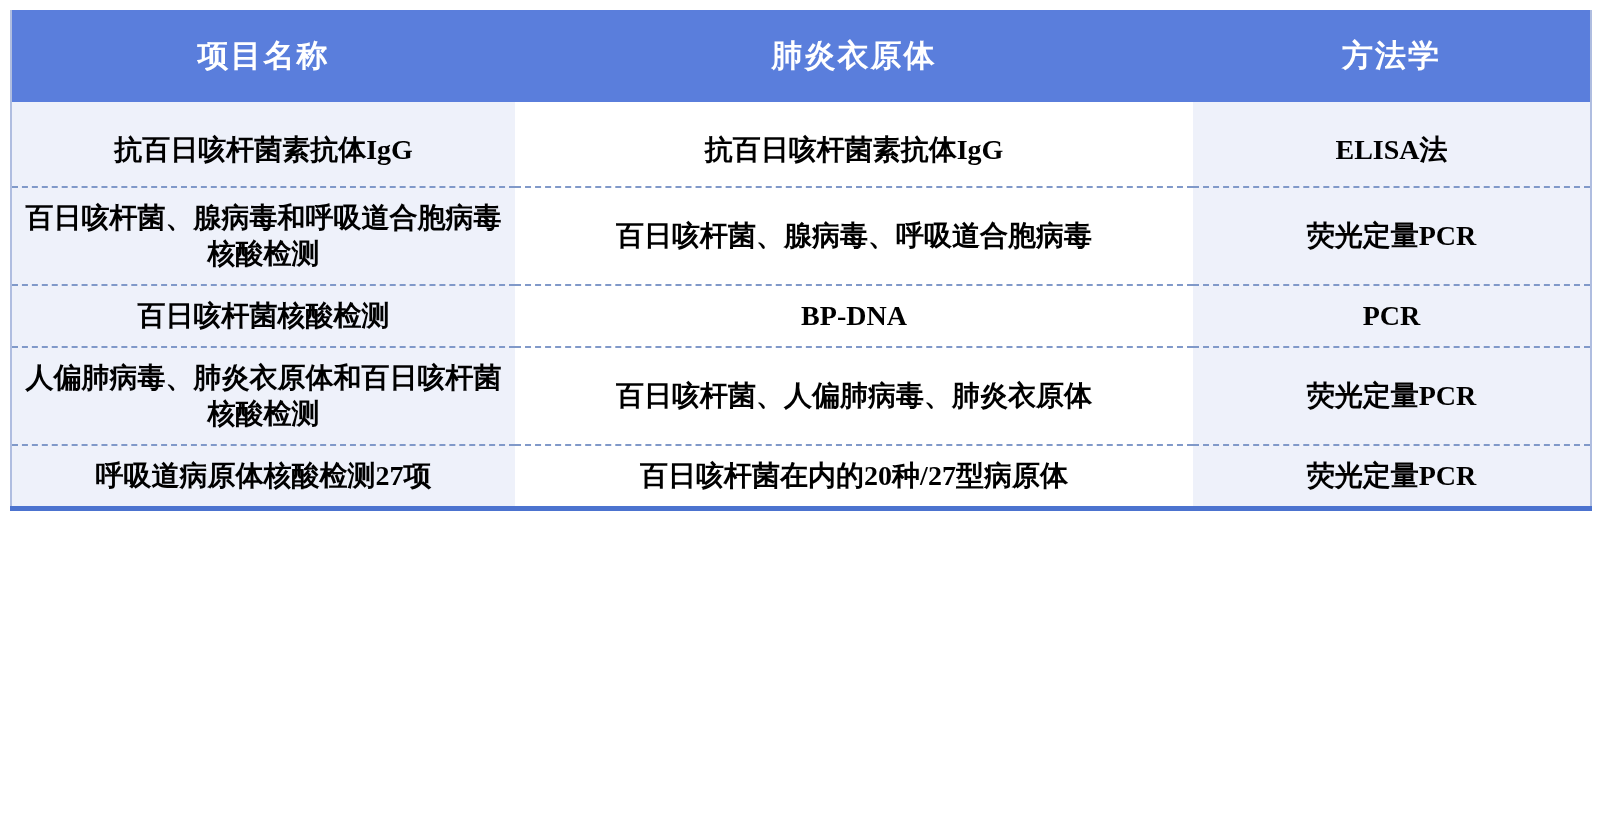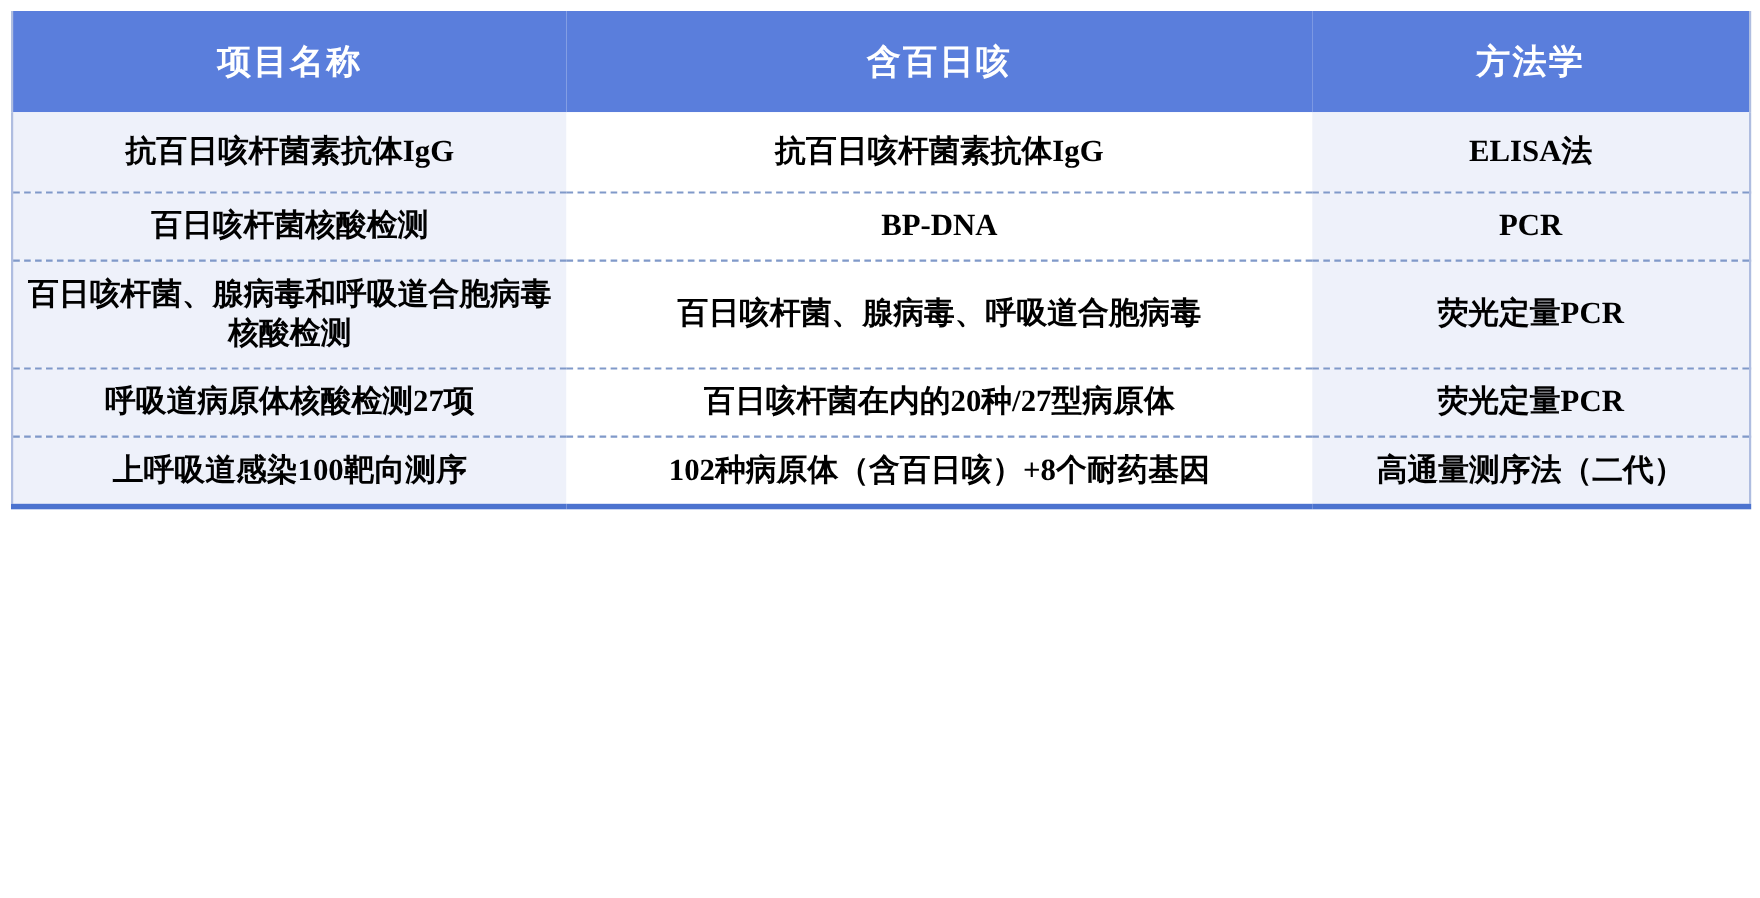--- a/index.html
+++ b/index.html
@@ -42,72 +42,72 @@
   }
   tbody td {
     text-align: center;
     vertical-align: middle;
     font-size: 28px;
     line-height: 36px;
     color: var(--body-text);
     padding: 12px 12px;
     word-break: break-all;
   }
-  tbody tr:first-child td { padding-top: 18px; padding-bottom: 18px; text-align: center; }
+  tbody tr:first-child td { padding-top: 30px; padding-bottom: 18px; text-align: center; }
   tbody td.col-side { background: var(--side-bg); }
   tbody td.col-mid  { background: var(--mid-bg); }
   tbody tr + tr td { border-top: 2px dashed var(--dash-line); }
 </style>
 </head>
 <body>
 
 <div class="page">
   <table class="test-table">
     <colgroup>
       <col class="c1">
       <col class="c2">
       <col class="c3">
     </colgroup>
     <thead>
       <tr>
         <th>项目名称</th>
-        <th>含百日咳</th>
+        <th>肺炎衣原体</th>
         <th>方法学</th>
       </tr>
     </thead>
     <tbody id="table-body">
   <tr>
     <td class="col-side">抗百日咳杆菌素抗体IgG</td>
     <td class="col-mid">抗百日咳杆菌素抗体IgG</td>
     <td class="col-side">ELISA法</td>
   </tr>
 
   <tr>
+    <td class="col-side">百日咳杆菌、腺病毒和呼吸道合胞病毒核酸检测</td>
+    <td class="col-mid">百日咳杆菌、腺病毒、呼吸道合胞病毒</td>
+    <td class="col-side">荧光定量PCR</td>
+  </tr>
+
+  <tr>
     <td class="col-side">百日咳杆菌核酸检测</td>
     <td class="col-mid">BP-DNA</td>
     <td class="col-side">PCR</td>
   </tr>
 
   <tr>
-    <td class="col-side">百日咳杆菌、腺病毒和呼吸道合胞病毒核酸检测</td>
-    <td class="col-mid">百日咳杆菌、腺病毒、呼吸道合胞病毒</td>
+    <td class="col-side">人偏肺病毒、肺炎衣原体和百日咳杆菌核酸检测</td>
+    <td class="col-mid">百日咳杆菌、人偏肺病毒、肺炎衣原体</td>
     <td class="col-side">荧光定量PCR</td>
   </tr>
-
 
 
 
   <tr>
     <td class="col-side">呼吸道病原体核酸检测27项</td>
     <td class="col-mid">百日咳杆菌在内的20种/27型病原体</td>
     <td class="col-side">荧光定量PCR</td>
   </tr>
 
-  <tr>
-    <td class="col-side">上呼吸道感染100靶向测序</td>
-    <td class="col-mid">102种病原体（含百日咳）+8个耐药基因</td>
-    <td class="col-side">高通量测序法（二代）</td>
-  </tr>
 
 
 </tbody>
   </table>
 </div>
 
 </body></html>

